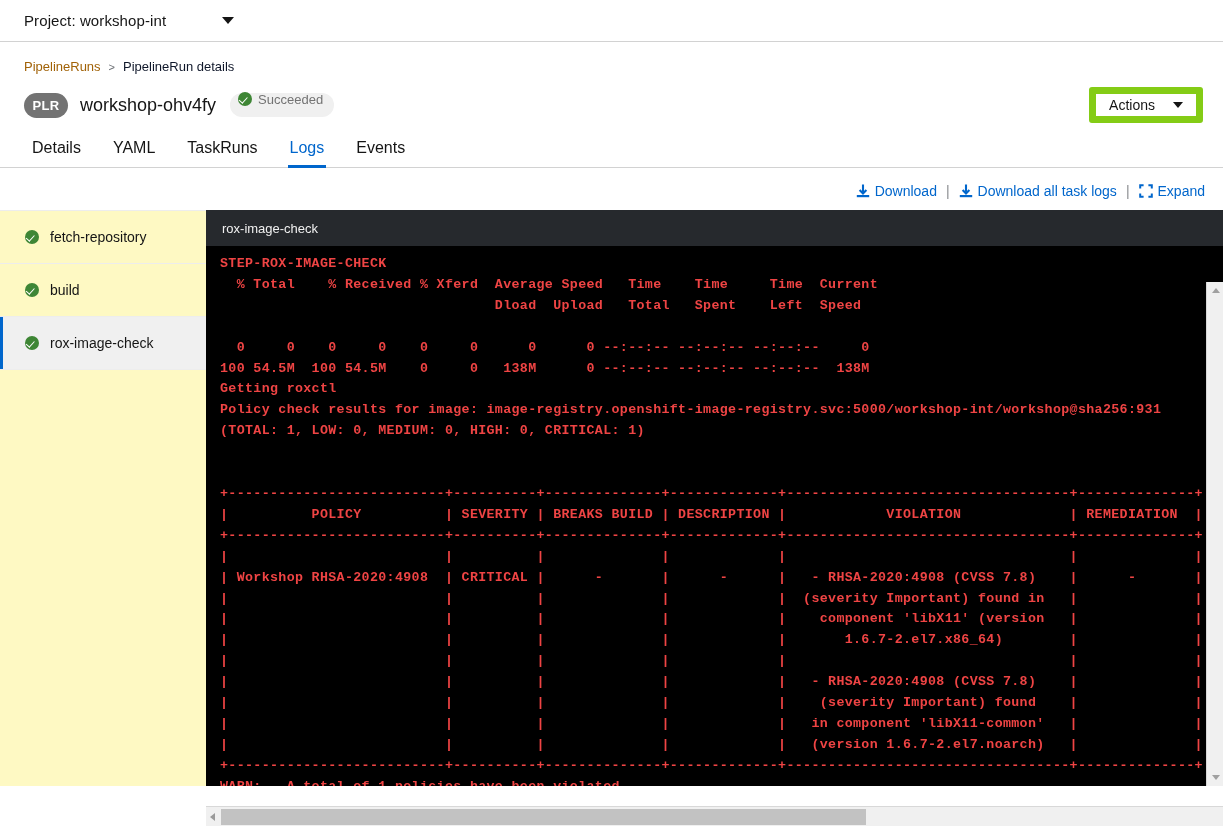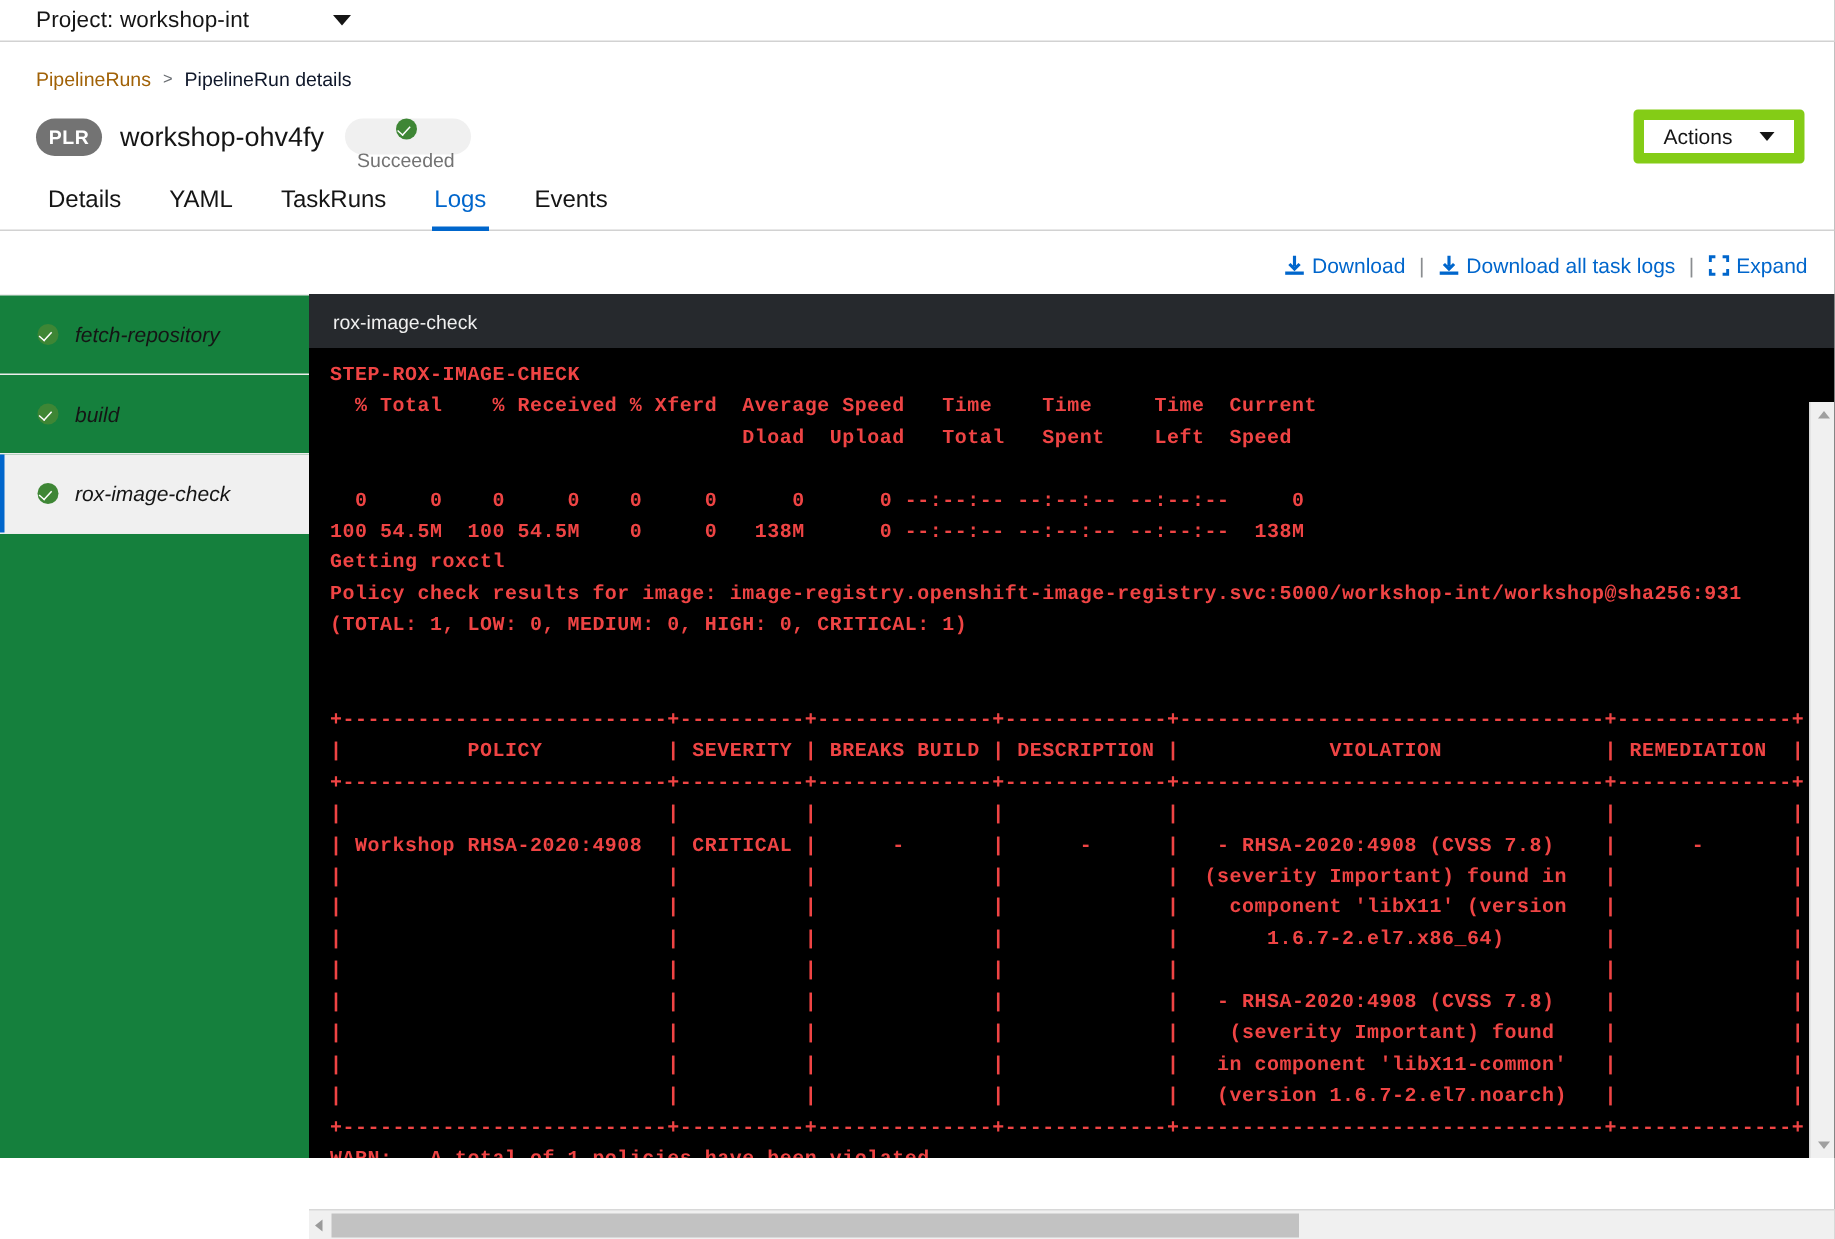--- a/index.html
+++ b/index.html
@@ -8,21 +8,21 @@
     margin: 0; padding: 0;
     width: 1223px; height: 826px;
     overflow: hidden;
     background: #fff;
     font-family: "Liberation Sans", sans-serif;
     color: #151515;
   }
 
   
   .project-bar {
-    height: 28px;
+    height: 42px;
     display: flex;
     align-items: center;
     padding-left: 24px;
     border-bottom: 1px solid #d2d2d2;
     background: #fff;
     gap: 38px;
   }
   .project-bar .proj-label {
     font-size: 15px;
     color: #151515;
@@ -84,21 +84,20 @@
     margin-left: 14px;
     height: 24px;
     border-radius: 12px;
     background: #f0f0f0;
     display: flex;
     align-items: center;
     padding: 0 11px 12px 8px;
     gap: 6px;
     font-size: 13px;
     color: #737373;
-    flex-direction: column;
   }
   .check-circle {
     width: 14px; height: 14px;
     border-radius: 50%;
     background: #3e8635;
     position: relative;
     flex: 0 0 auto;
   }
   .check-circle::after {
     content: "";
@@ -182,23 +181,22 @@
   svg.ico { display:block; }
 
   
   .content {
     display: flex;
     height: 576px;
   }
   .step-list {
     width: 206px;
     flex: 0 0 206px;
-    background: #15803d;
+    background: #fef9c3;
     border-top: 1px solid #ededed;
-    font-style: italic;
   }
   .step-item {
     height: 53px;
     display: flex;
     align-items: center;
     gap: 11px;
     padding-left: 25px;
     font-size: 14px;
     color: #151515;
     border-bottom: 1px solid #ededed;

